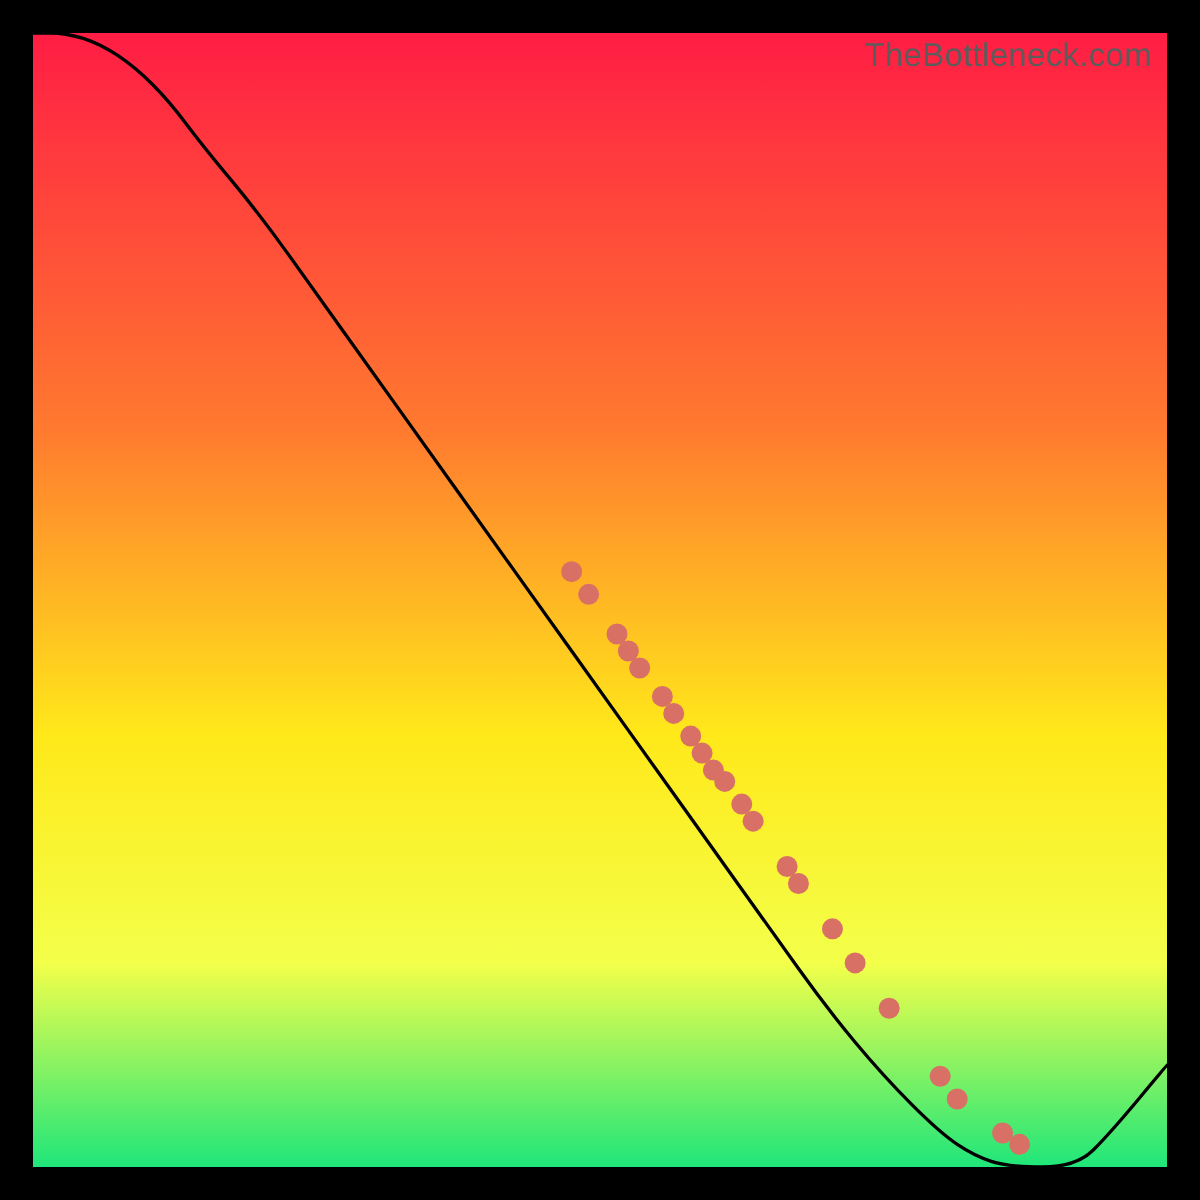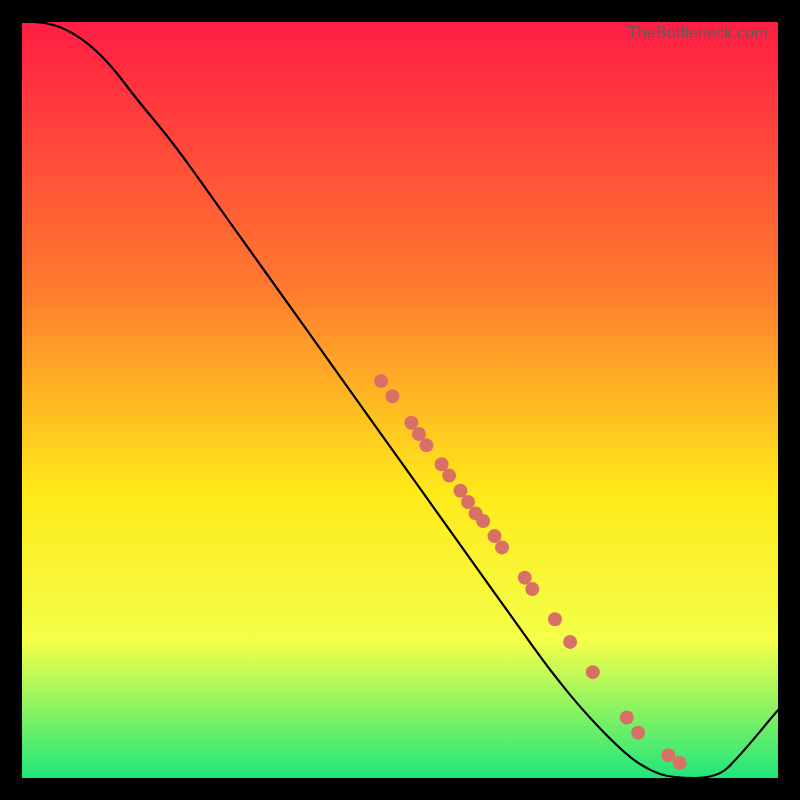--- a/index.html
+++ b/index.html
@@ -25,21 +25,21 @@
     top: 22px;
     width: 756px;
     height: 756px;
     overflow: hidden;
   }
   .watermark {
     position: absolute;
     top: 2px;
     right: 10px;
     color: #5c5c5c;
-    font-size: 16px;
+    font-size: 22px;
     font-weight: 500;
     letter-spacing: 0.2px;
     z-index: 5;
   }
   svg {
     display: block;
   }
 </style>
 </head>
 <body>

